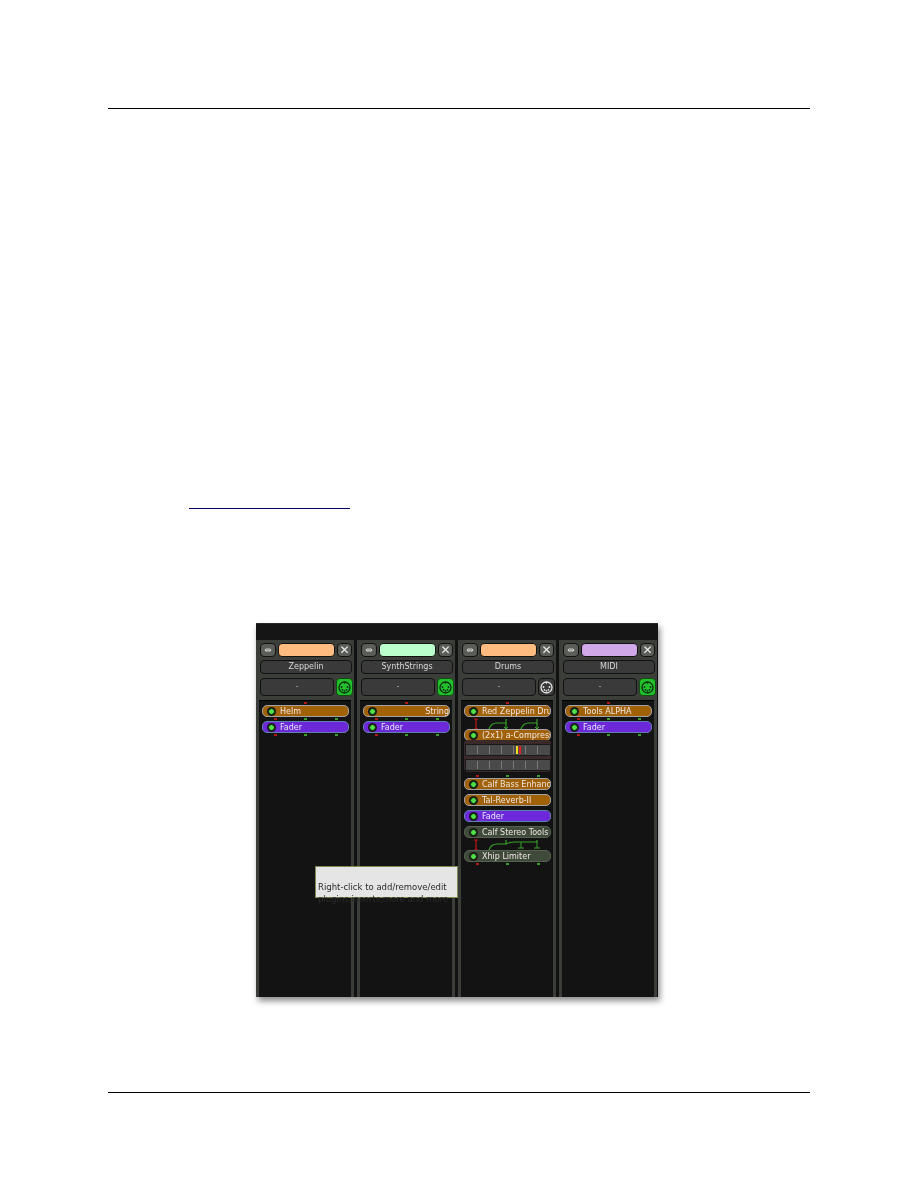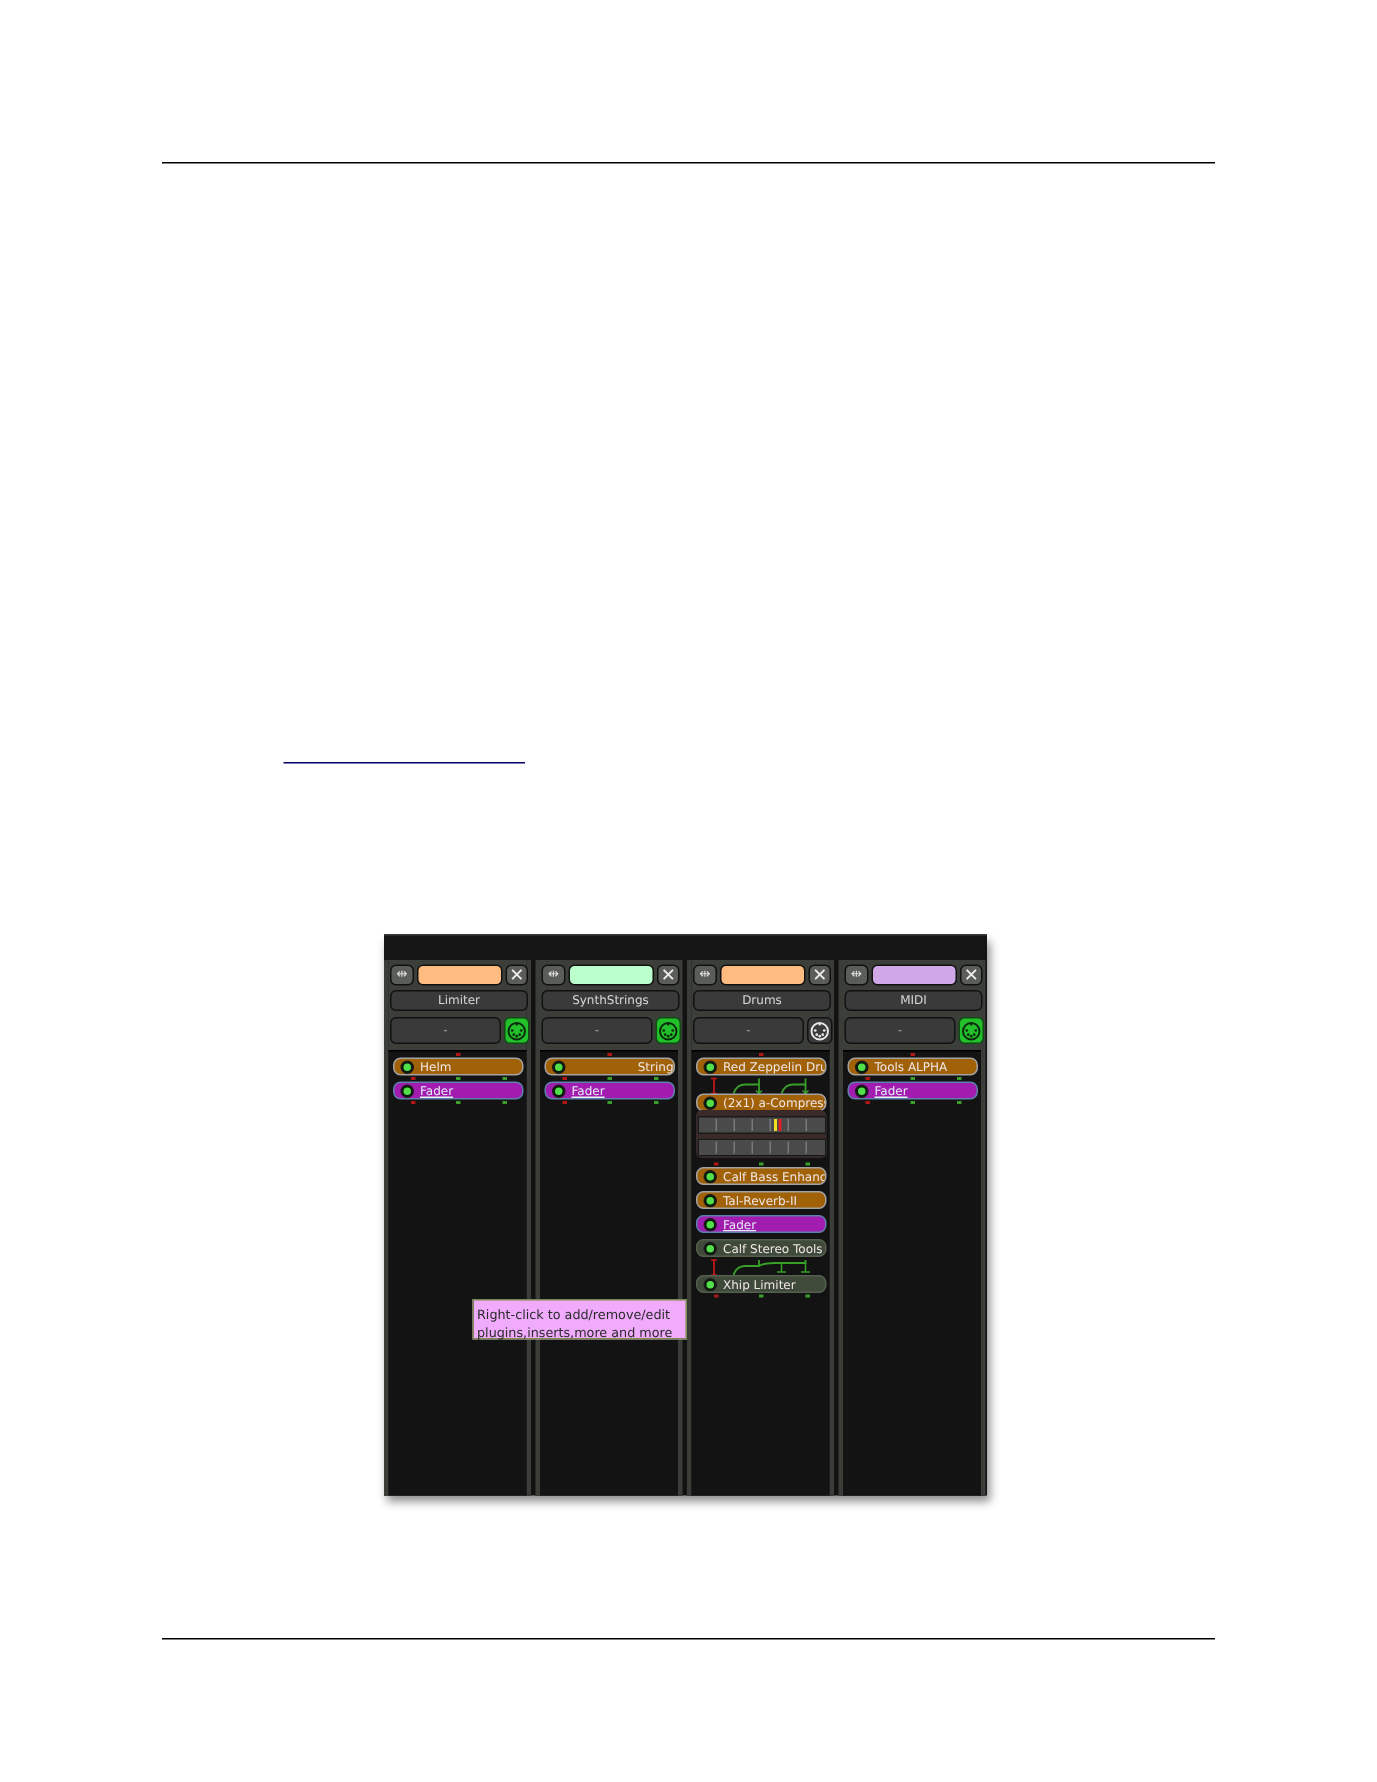--- a/index.html
+++ b/index.html
@@ -19,48 +19,48 @@
   .close-btn { left:78px; top:3px; width:15px; height:14px; background:#5a5d58; color:#eee; font-size:12px; line-height:12px; text-align:center; }
   .name-btn { left:1px; top:20px; width:92px; height:14px; color:#d8d8d8; font-size:8px; line-height:12px; text-align:center; background:#3a3a3a; }
   .input-btn { left:1px; top:38px; width:74px; height:18px; color:#aaa; font-size:8px; line-height:15px; text-align:center; background:#3a3a3a; }
   .midi-btn { left:77px; top:38px; width:17px; height:18px; background:#22c02a; border-color:#0e4d11; }
   .midi-btn.off { background:#3a3a3a; border-color:#111; }
   .midi-btn svg { position:absolute; left:1px; top:2px; }
   .plugins { position:absolute; left:0; right:0; top:60px; bottom:0; background:#131313; border-top:1px solid #000; }
   .plugin { position:absolute; left:3px; width:87px; height:12px; border-radius:5px; box-sizing:border-box;
             color:#f0e6e6; font-size:8px; line-height:11px; padding-left:17px; white-space:nowrap; overflow:hidden; }
   .plugin.red { background:#a16207; border:1px solid #a3a3a3; }
-  .plugin.blue { background:#a21caf; border:1px solid #5e80ad; color:#e4ecf6;text-decoration:underline; }
+  .plugin.blue { background:#6d28d9; border:1px solid #5e80ad; color:#e4ecf6; }
   .plugin.green { background:#3f4a3a; border:1px solid #55604f; }
   .led { position:absolute; left:5px; top:2px; width:7px; height:7px; border-radius:50%; background:#52e04a; border:1px solid #0a1a0a; box-sizing:border-box; box-shadow:0 0 0 1px #1a1a1a; }
   .pin { position:absolute; width:3px; height:2px; }
   .pin.r { background:#b01818; }
   .pin.g { background:#38a028; }
   .meter { position:absolute; left:3px; width:86px; height:12px; background:#4a4a4a; border:1px solid #1a1a1a; box-sizing:border-box; }
   .meter-wrap { position:absolute; left:3px; top:56px; width:87px; height:36px; background:#3a2a2a; border-radius:4px; }
   .tick { position:absolute; top:1px; width:1px; height:8px; background:#7a7a7a; }
-  .tooltip { position:absolute; left:315px; top:866px; width:143px; height:27px; background:#f0abfc; border:1px solid #7a8a50;
-             box-sizing:border-box; color:#2a2a2a; font-size:8.5px; line-height:11.5px; padding:5px 2px; white-space:nowrap; z-index:5; }
+  .tooltip { position:absolute; left:315px; top:866px; width:143px; height:27px; background:#e5e5e5; border:1px solid #7a8a50;
+             box-sizing:border-box; color:#2a2a2a; font-size:8.5px; line-height:11.5px; padding:15px 2px; white-space:nowrap; z-index:5; }
 </style>
 </head>
 <body>
 
 <div class="rule" style="top:108px;"></div>
 <div class="link-underline"></div>
 <div class="rule" style="top:1092px;"></div>
 
 <div class="mixer">
   <div class="mixer-top"></div>
 
   <div class="strip" style="left:0px;">
     <div class="strip-head">
       <div class="btn expand-btn">⇹</div>
       <div class="btn color-chip" style="background:#ffbb80;"></div>
       <div class="btn close-btn">✕</div>
-      <div class="btn name-btn">Limiter</div>
+      <div class="btn name-btn">Zeppelin</div>
       <div class="btn input-btn">-</div>
       <div class="btn midi-btn">
         <svg width="13" height="13" viewBox="0 0 13 13">
             <circle cx="6.5" cy="6.5" r="5.5" fill="none" stroke="#0b2a0b" stroke-width="1.3"></circle>
             <circle cx="3.5" cy="6" r="0.9" fill="#0b2a0b"></circle>
             <circle cx="9.5" cy="6" r="0.9" fill="#0b2a0b"></circle>
             <circle cx="4.5" cy="8.8" r="0.9" fill="#0b2a0b"></circle>
             <circle cx="8.5" cy="8.8" r="0.9" fill="#0b2a0b"></circle>
             <circle cx="6.5" cy="9.8" r="0.9" fill="#0b2a0b"></circle>
             <rect x="5.8" y="1" width="1.4" height="1.6" fill="#0b2a0b"></rect>

